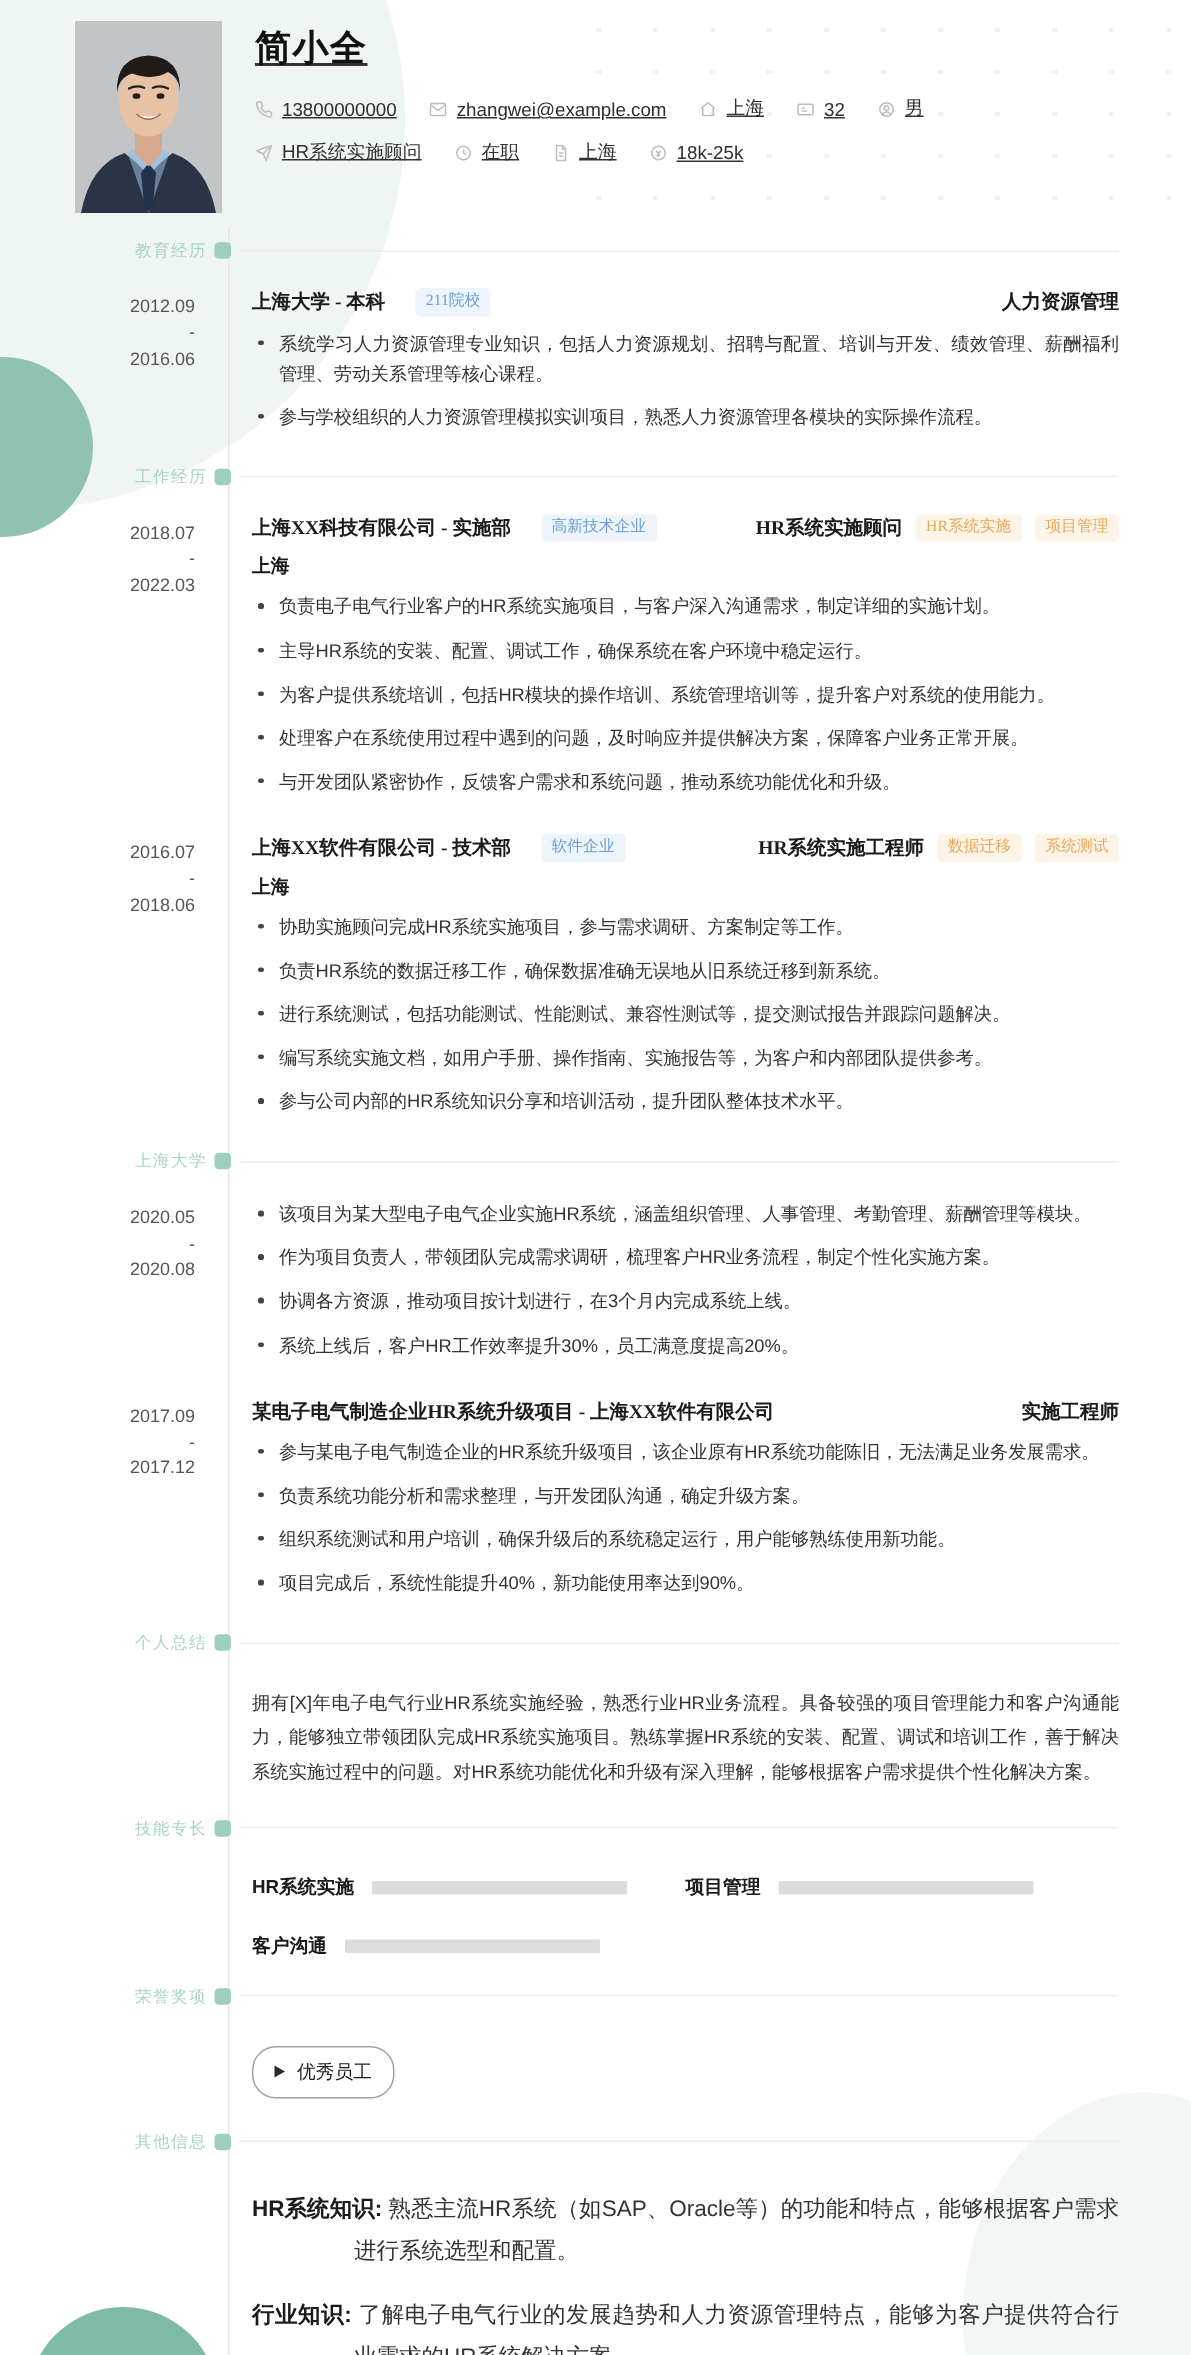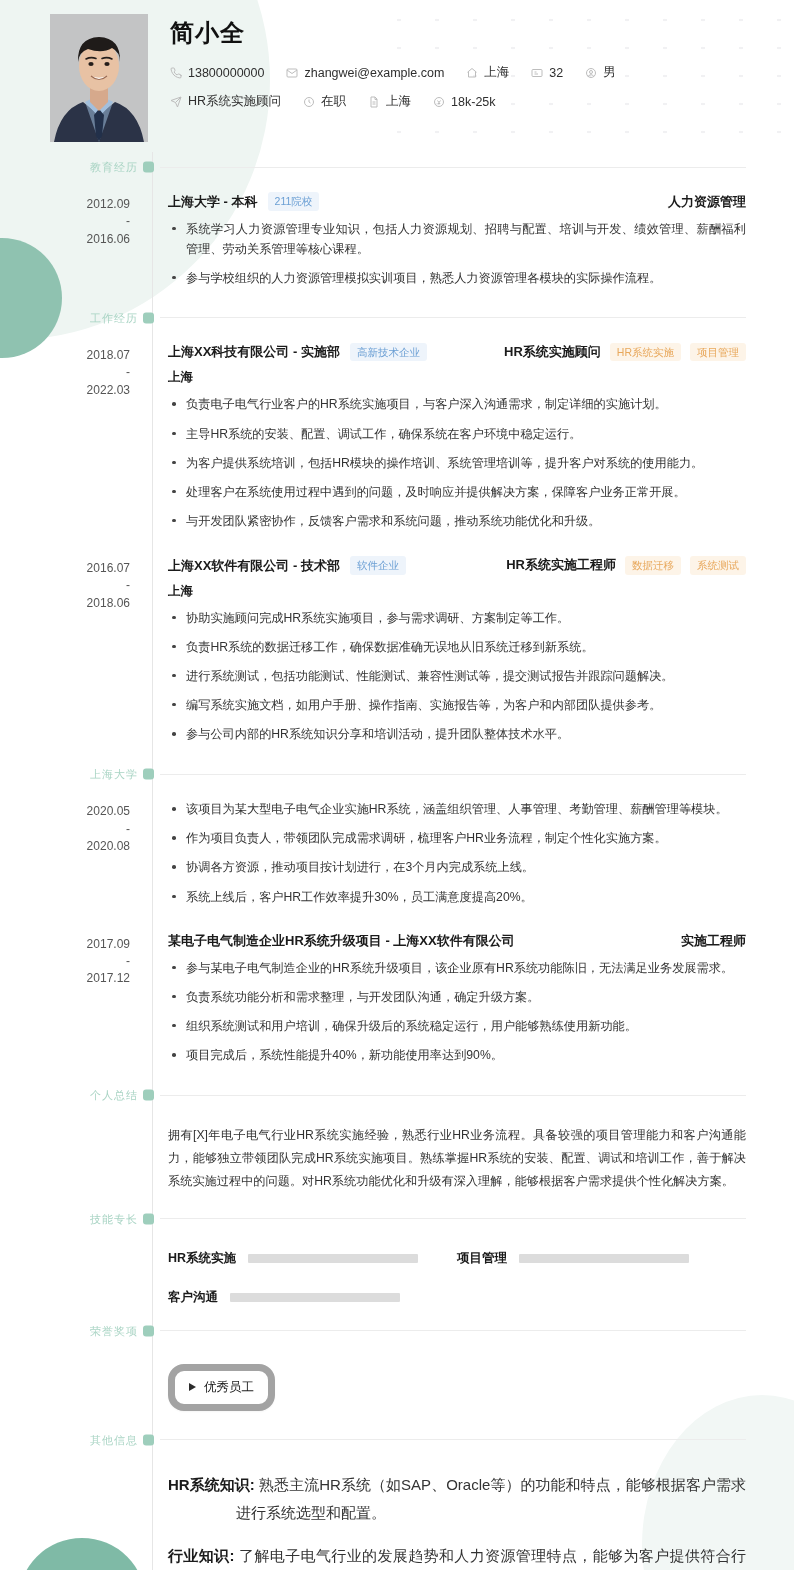--- a/index.html
+++ b/index.html
@@ -50,21 +50,21 @@
   
   .page { position: relative; z-index: 2; width: 794px; }
   .header { position: relative; padding: 14px 50px 10px 50px; min-height: 140px; }
   .header-row { display: flex; align-items: flex-start; gap: 22px; }
   .avatar {
     width: 98px; height: 128px; flex: 0 0 98px;
     background: #c2c3c4;
     overflow: hidden; position: relative;
   }
   .avatar svg { display: block; width: 100%; height: 100%; }
-  .header-main { flex: 1 1 auto; padding-top: 6px; min-width: 0; }
+  .header-main { flex: 1 1 auto; padding-top: 6px; min-width: 0; text-decoration: underline; }
   .name {
     font-size: 24px; font-weight: 700; color: #111;
     letter-spacing: 1px; line-height: 1.1; margin-bottom: 18px;
   }
   .meta-row {
     display: flex; flex-wrap: wrap; align-items: center;
     gap: 6px 0; margin-bottom: 12px;
   }
   .meta-item {
     display: inline-flex; align-items: center;
@@ -104,22 +104,22 @@
   .entry-date {
     width: 152px; flex: 0 0 152px; text-align: right;
     padding-right: 22px; padding-top: 14px;
     font-size: 12px; color: #555; line-height: 1.45; white-space: nowrap;
   }
   .entry-body {
     flex: 1 1 auto; min-width: 0;
     padding: 10px 48px 6px 16px;
   }
   .entry-title-row {
-    display: flex; align-items: flex-end; gap: 10px;
-    margin-bottom: 8px; flex-wrap: nowrap;
+    display: flex; align-items: flex-start; gap: 20px;
+    margin-bottom: 8px; flex-wrap: nowrap; font-family: Liberation Serif, serif;
   }
   .entry-title {
     font-size: 13px; font-weight: 700; color: #1b1b1b; white-space: nowrap;
   }
   .entry-right {
     margin-left: auto; display: flex; align-items: center; gap: 9px; white-space: nowrap;
   }
   .role-name { font-size: 13px; font-weight: 700; color: #1b1b1b; }
   .tag {
     display: inline-block; font-size: 10.5px; line-height: 1;
@@ -157,21 +157,21 @@
   .skill-fill { height: 100%; background: #e6f1ed; }
 
   
   .honors-body {
     margin-left: 152px; margin-right: 48px;
     padding: 18px 0 14px 16px;
     display: flex; gap: 12px; flex-wrap: wrap;
   }
   .honor-pill {
     display: inline-flex; align-items: center; gap: 8px;
-    border: 7px solid #a3a3a3; border-radius: 16px;
+    border: 1px solid #a3a3a3; border-radius: 16px;
     padding: 8px 14px; background: #fff;
     font-size: 12.5px; color: #1b1b1b;
     box-shadow: 0 1px 2px rgba(0,0,0,.04);
   }
   .honor-pill .tri {
     width: 0; height: 0;
     border-left: 7px solid #2b2b2b;
     border-top: 4.5px solid transparent;
     border-bottom: 4.5px solid transparent;
   }

